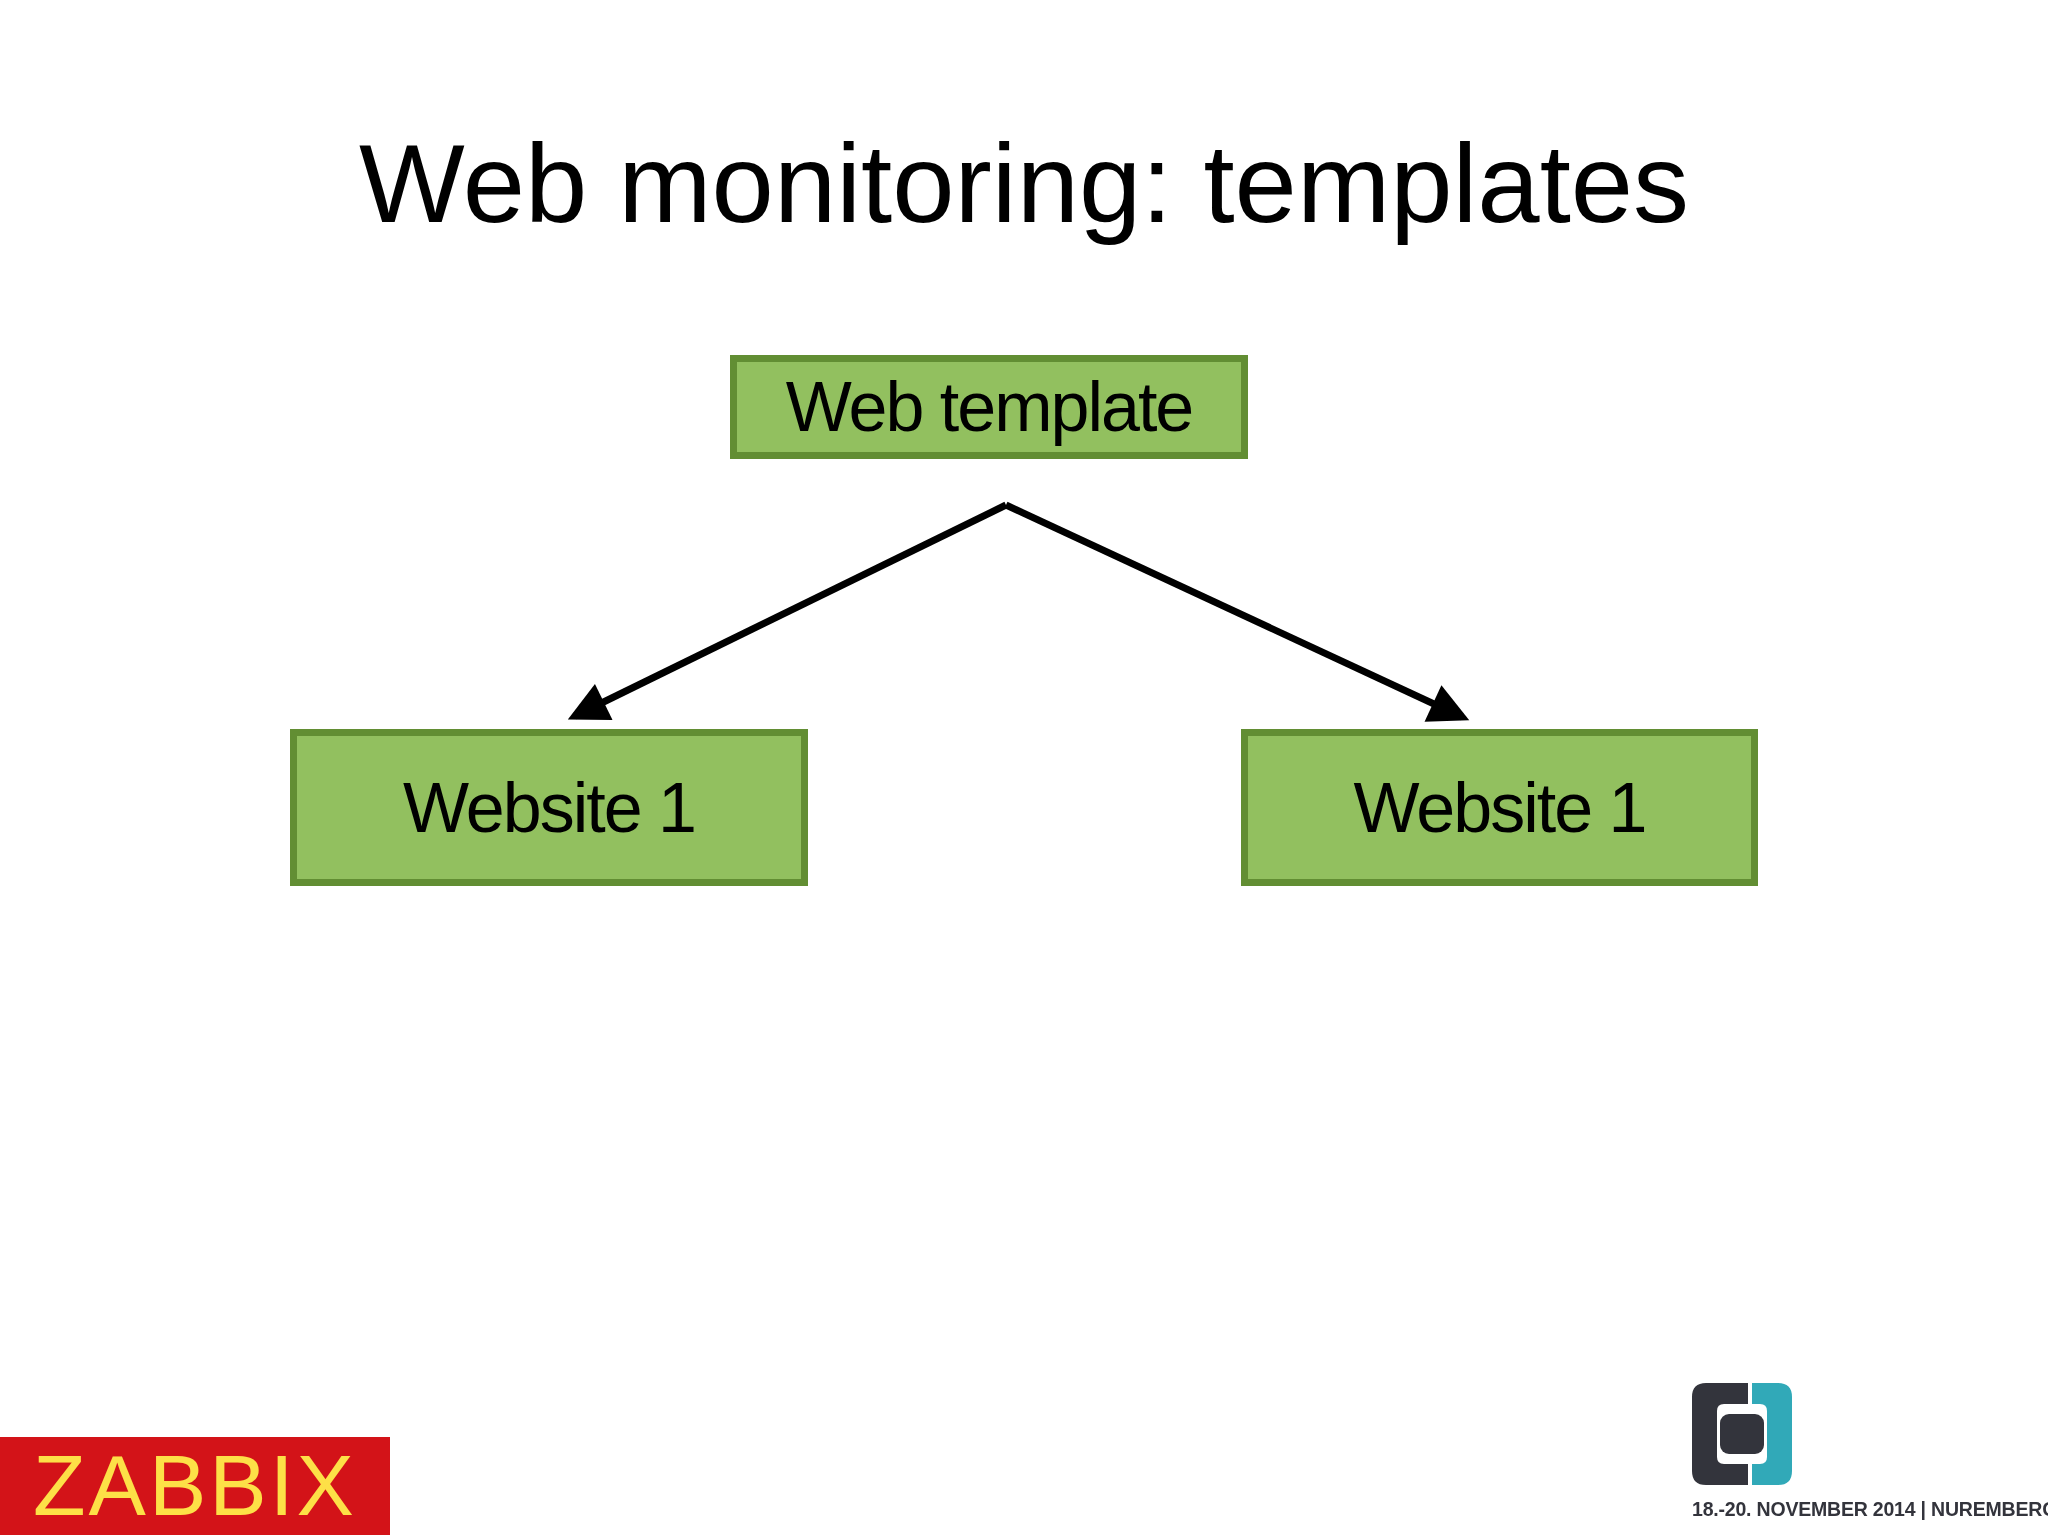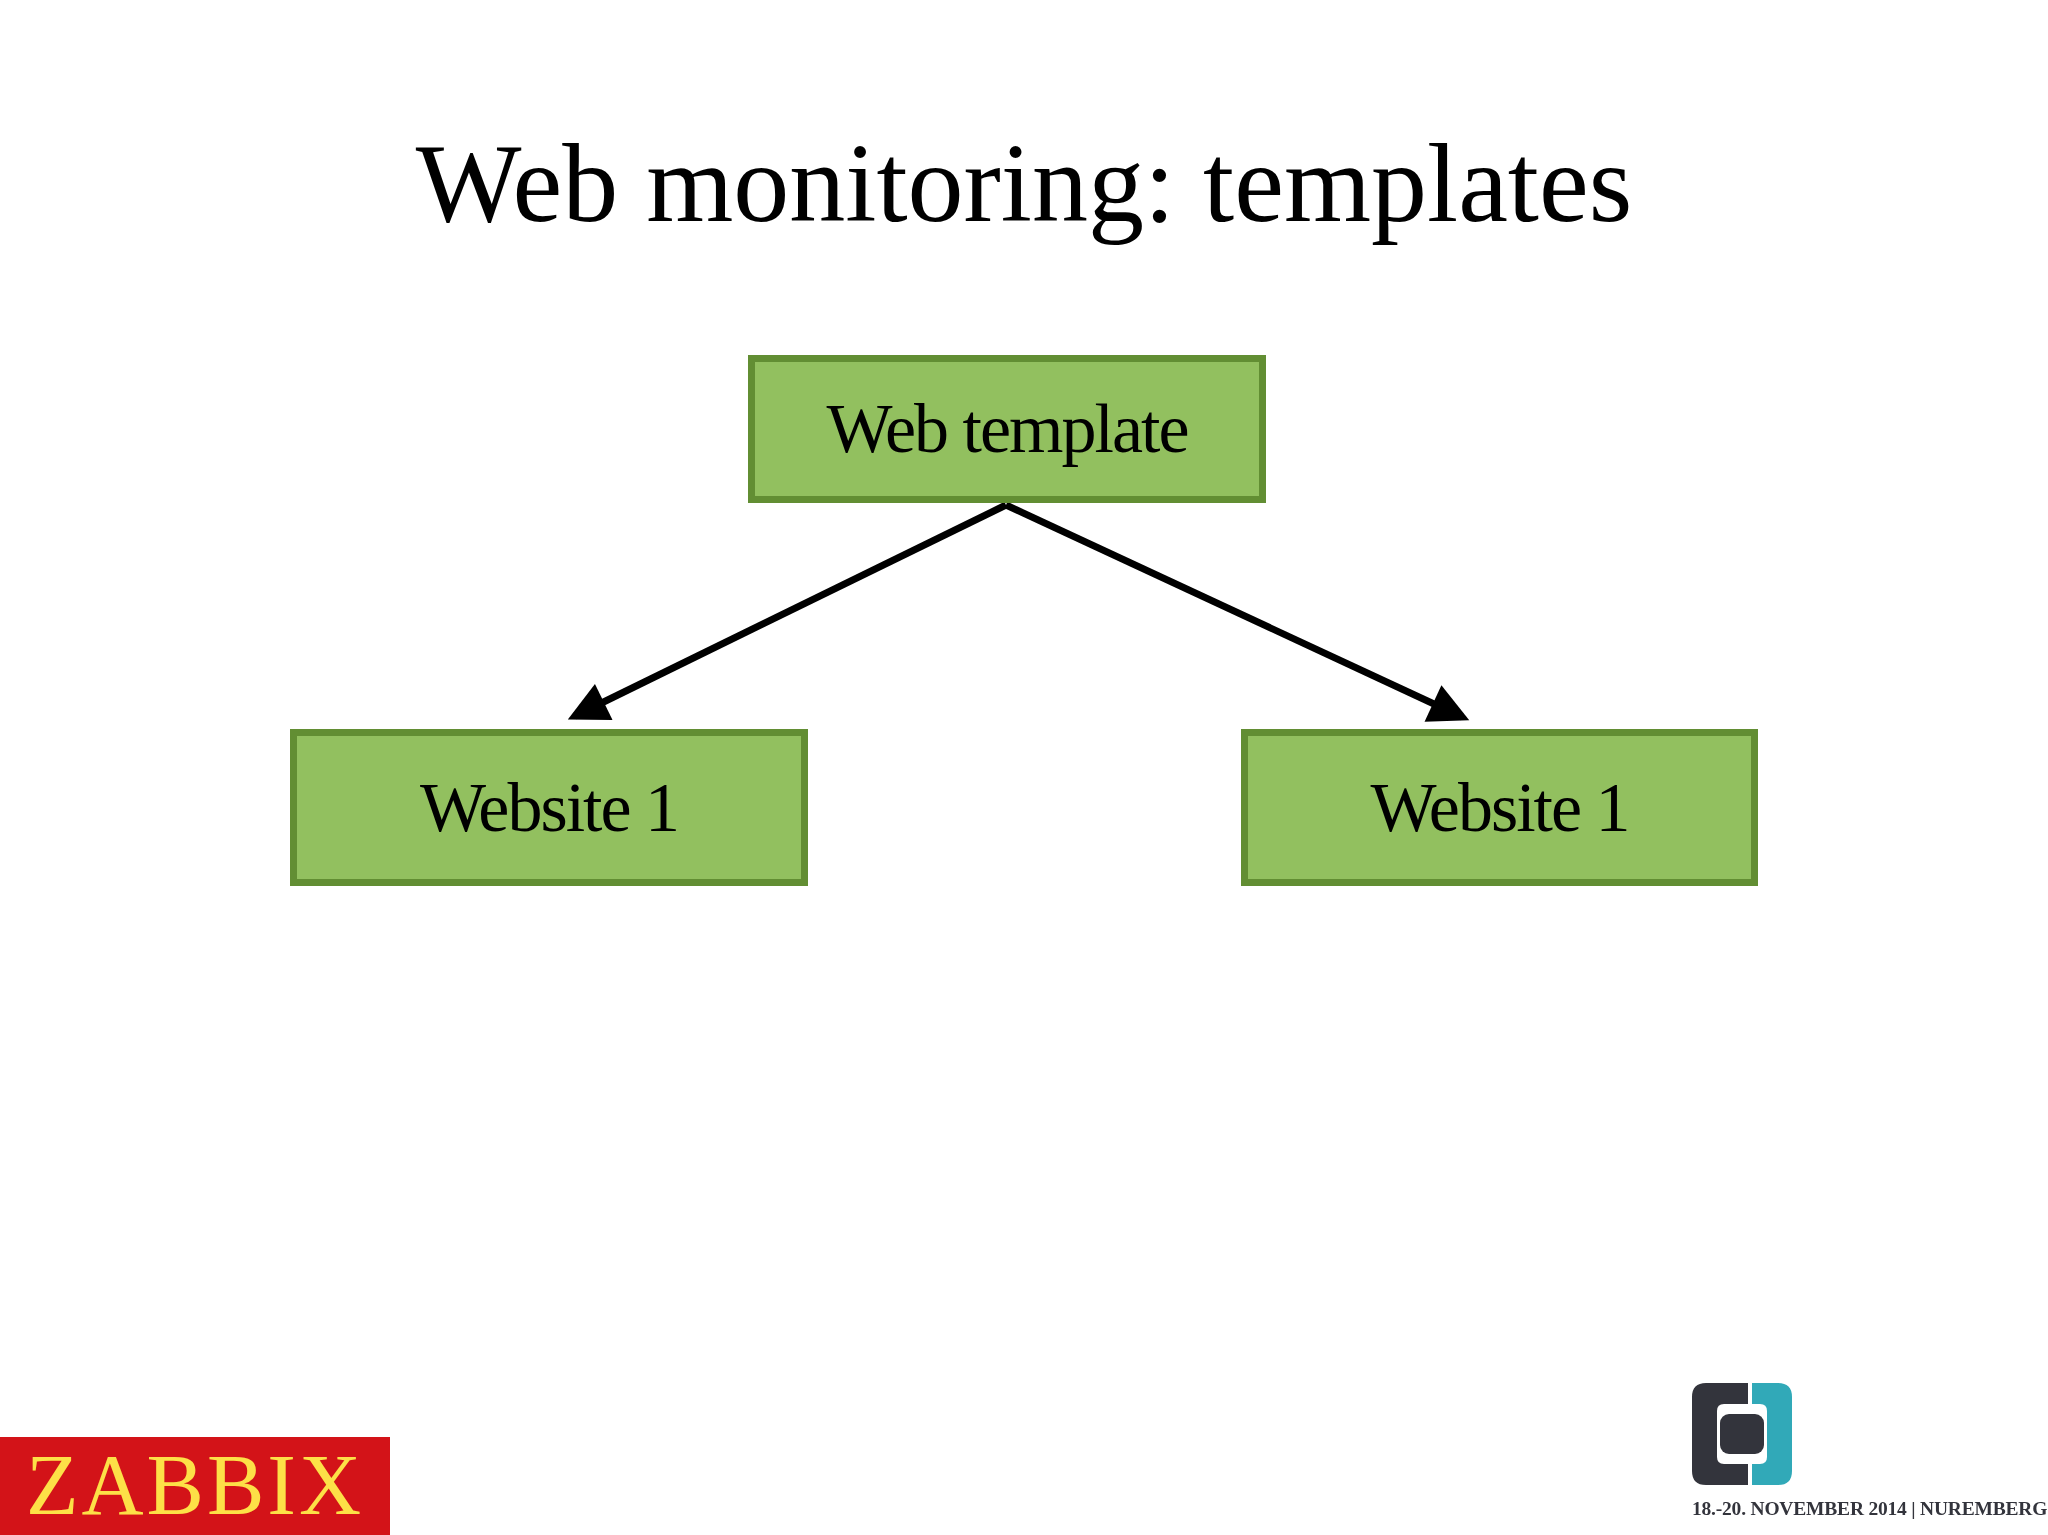--- a/index.html
+++ b/index.html
@@ -6,21 +6,21 @@
     margin: 0;
     padding: 0;
     background: #ffffff;
   }
   .slide {
     position: relative;
     width: 2048px;
     height: 1535px;
     background: #ffffff;
     overflow: hidden;
-    font-family: Liberation Serif, serif;
+    font-family: Liberation Sans, sans-serif;
   }
   .title {
     position: absolute;
     left: 0;
     right: 0;
     top: 121px;
     margin: 0;
     text-align: center;
     font-size: 112px;
     font-weight: 400;
@@ -45,21 +45,21 @@
     box-sizing: border-box;
     background: var(--node-fill, #92c05f);
     border: 7px solid var(--node-border, #628e33);
     display: flex;
     align-items: center;
     justify-content: center;
     font-size: 70px;
     letter-spacing: -2px;
     color: #000000;
   }
-  .node-top   { left: 748px; top: 355px; width: 518px; height: 148px; }
+  .node-top   { left: 730px; top: 355px; width: 518px; height: 104px; }
   .node-left  { left: 290px; top: 729px; width: 518px; height: 157px; }
   .node-right { left: 1241px; top: 729px; width: 517px; height: 157px; }
 
   .zabbix-logo {
     position: absolute;
     left: 0;
     top: 1437px;
     width: 390px;
     height: 98px;
     background: var(--zabbix-red, #d31318);

